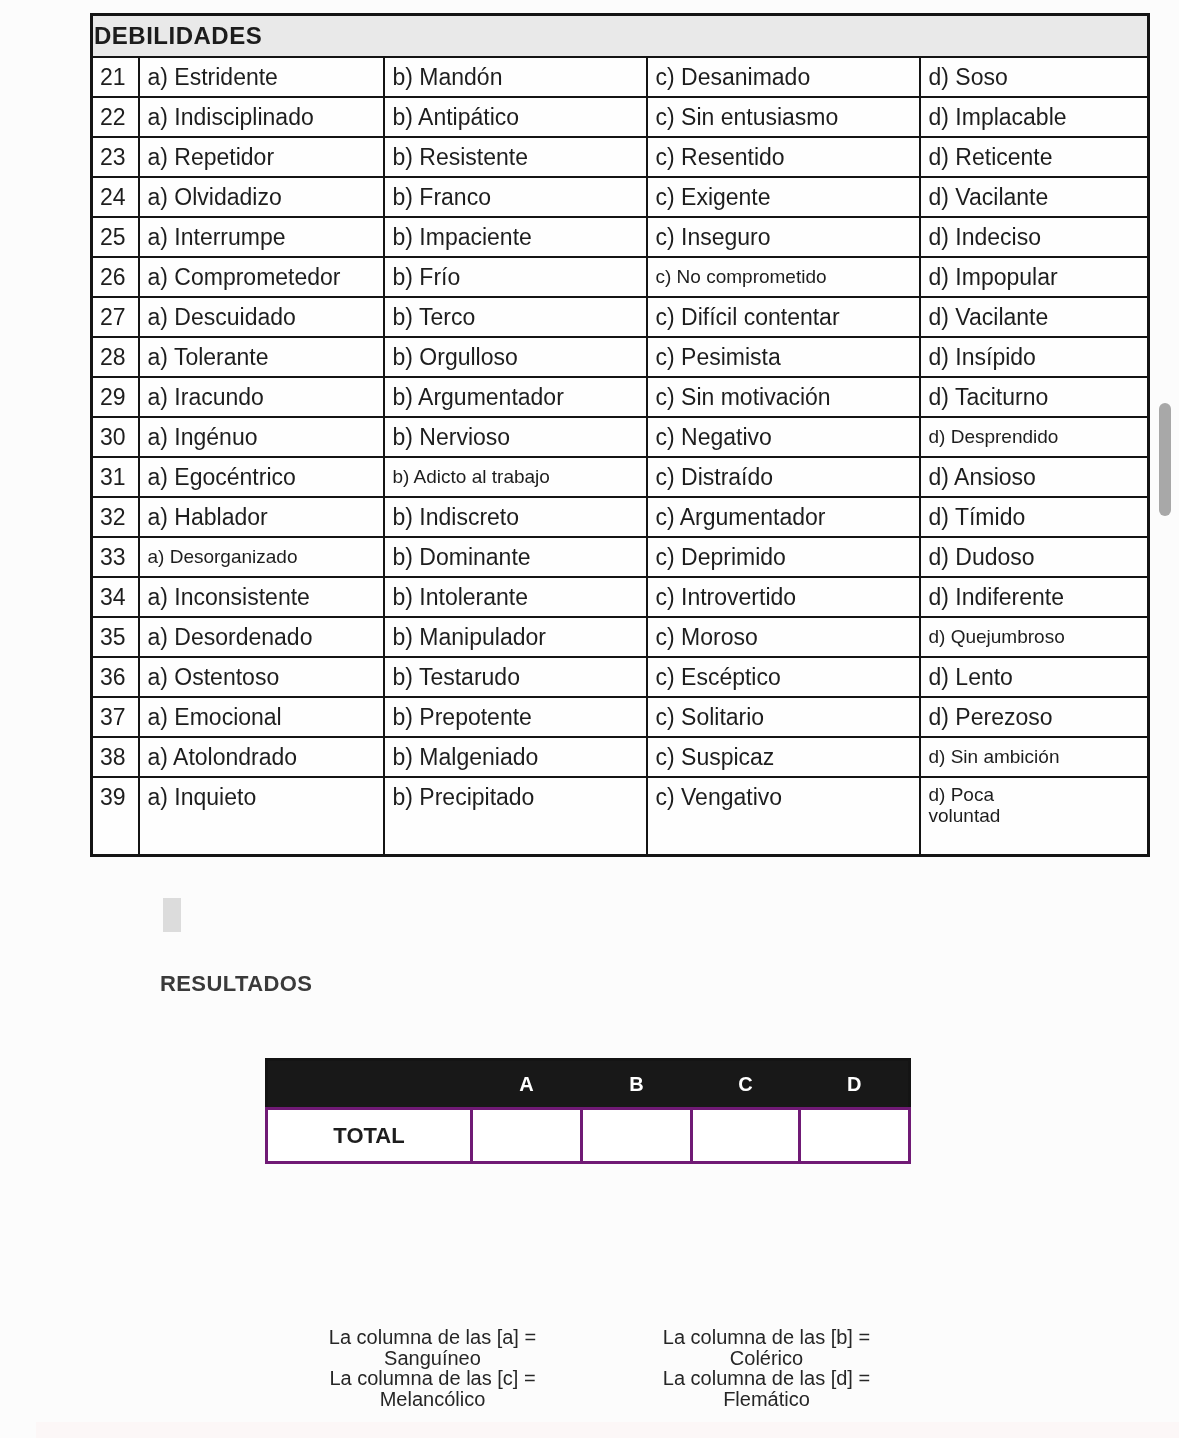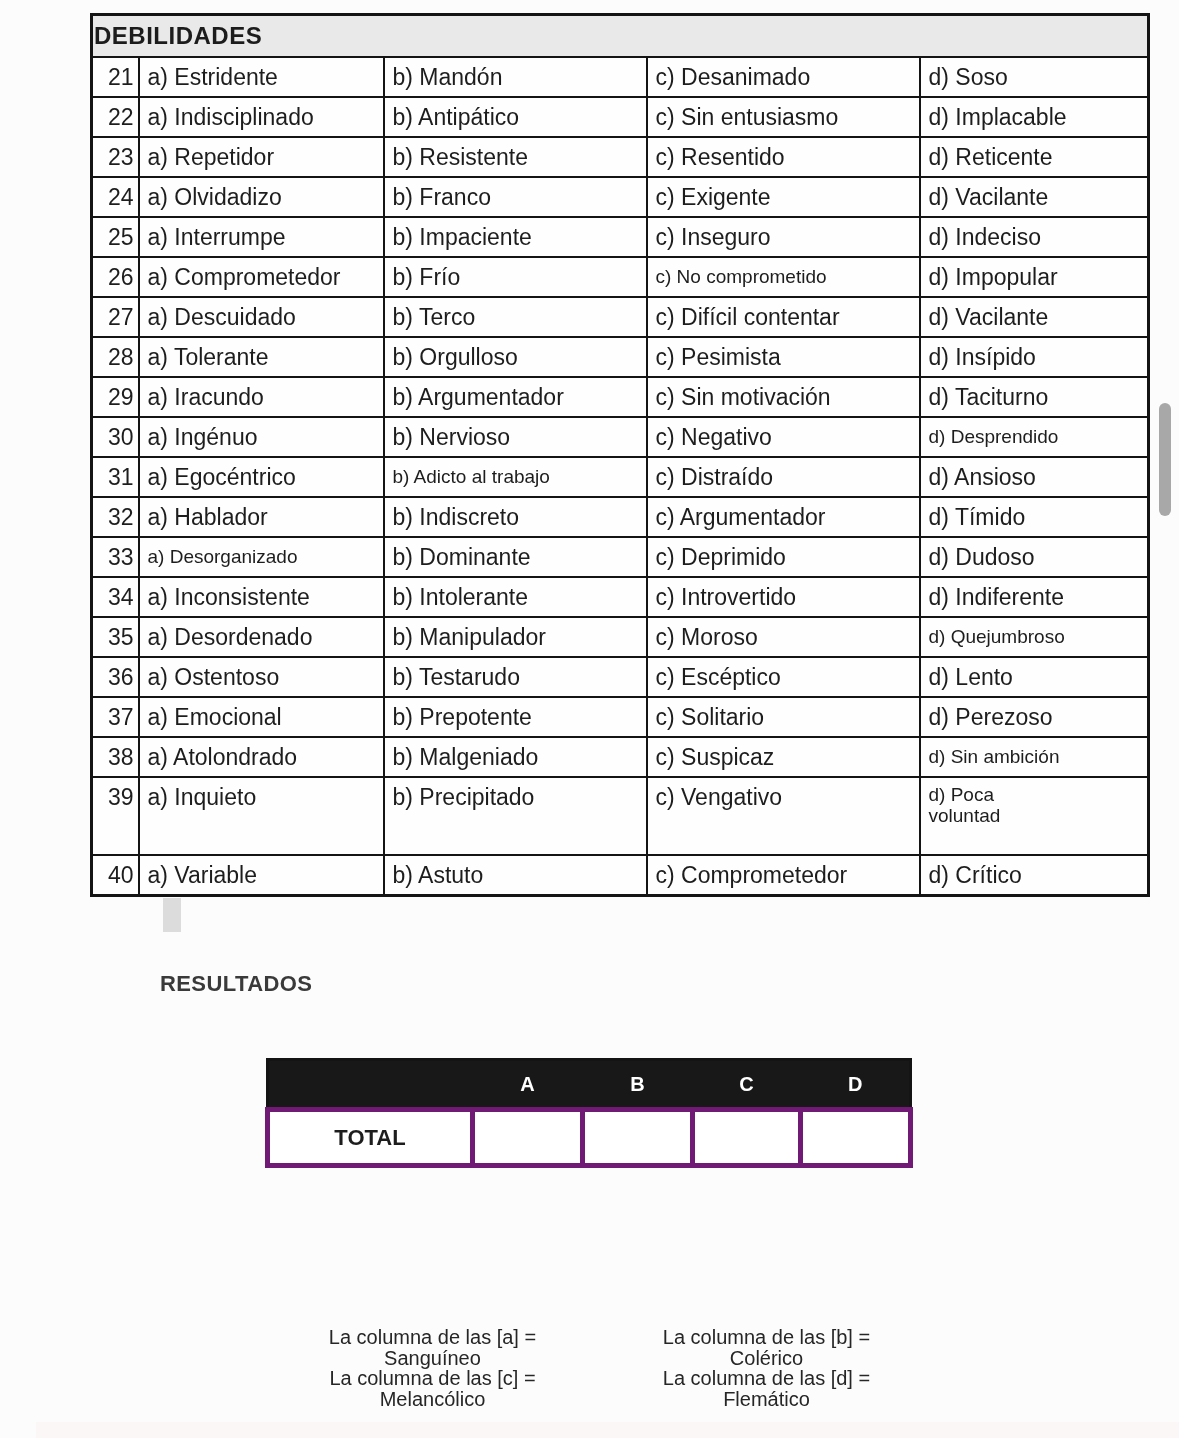--- a/index.html
+++ b/index.html
@@ -19,42 +19,42 @@
   table.deb th, table.deb td { border:2px solid #141414; }
   table.deb th.title {
     background:#e9e9e9; height:38px; font-size:24px; font-weight:bold;
     text-align:left; color:#1c1c1c; letter-spacing:0.5px;
   }
   table.deb td {
     height:36px; font-size:23px; line-height:1.08;
     padding:1px 5px 1px 8px; vertical-align:middle;
     white-space:pre-line; overflow:hidden;
   }
-  table.deb td.num { text-align:right; padding:1px 4px 1px 2px; }
+  table.deb td.num { text-align:right; padding:1px 12px 1px 2px; }
   table.deb td.sm { font-size:19px; }
   table.deb tr.tall { height:78px; }
   table.deb tr.tall td { vertical-align:top; padding-top:7px; }
 
   
   .res-heading {
     position:absolute; left:160px; top:971px;
     font-size:22px; font-weight:bold; color:#3a3a3a; letter-spacing:0.4px;
   }
 
   
   table.res {
     position:absolute; left:265px; top:1058px;
     border-collapse:collapse; table-layout:fixed; border:3px solid #141414;
   }
   table.res th {
     background:#181818; color:#ffffff; border:2px solid #181818;
     height:44px; font-size:20px; font-weight:bold; text-align:center;
   }
   table.res td {
-    background:#ffffff; border:5px solid #701a75;
+    background:#ffffff; border:3px solid #701a75;
     height:49px; font-size:22px; font-weight:bold; text-align:center; color:#1d1d1d;
   }
 
   
   .footnote {
     position:absolute; top:1327px; width:275px; text-align:center;
     font-size:20px; line-height:20.5px; color:#262626;
   }
   .footnote.left  { left:295px; }
   .footnote.right { left:629px; }
@@ -218,27 +218,20 @@
           <td>c) Suspicaz</td>
           <td class="sm">d) Sin ambición</td>
         </tr>
         <tr class="tall">
           <td class="num">39</td>
           <td>a) Inquieto</td>
           <td>b) Precipitado</td>
           <td>c) Vengativo</td>
           <td class="sm">d) Poca
 voluntad</td>
-        </tr>
-        <tr>
-          <td class="num">40</td>
-          <td>a) Variable</td>
-          <td>b) Astuto</td>
-          <td>c) Comprometedor</td>
-          <td>d) Crítico</td>
         </tr>
       </tbody>
   </table>
 
   <div class="artifact-square"></div>
 
   <div class="res-heading">RESULTADOS</div>
 
   <table class="res">
     <colgroup>

